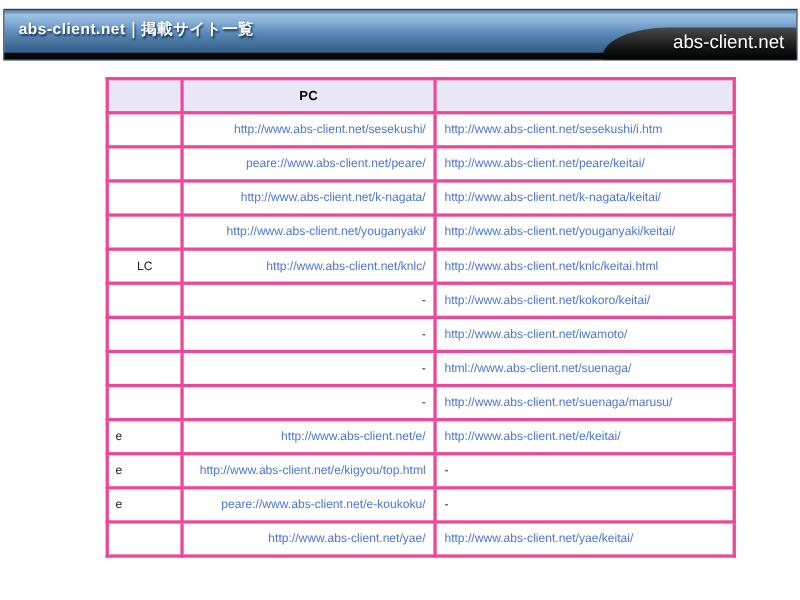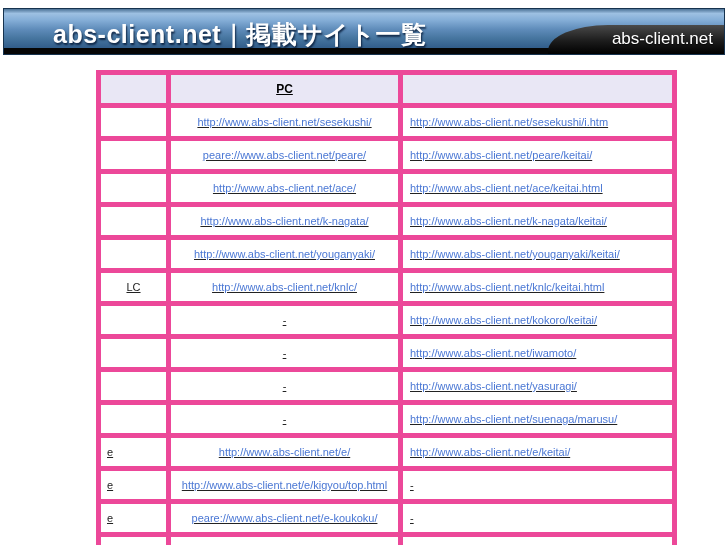--- a/index.html
+++ b/index.html
@@ -11,24 +11,23 @@
   .banner {
     position:absolute; left:3px; top:8px; width:722px; height:47px;
     box-sizing:border-box;
     border:1px solid #16324e;
     background:linear-gradient(180deg,
       #4c7296 0%, #9dc0e2 10%, #86afd8 24%, #5f8cba 45%,
       #46759f 65%, #335f8c 85%, #2b567f 100%);
   }
   .banner-title {
     position:absolute; left:13px; top:9px;
-    color:#ffffff; font-weight:bold; font-size:25px; letter-spacing:0.5px;
+    color:#ffffff; font-weight:bold; font-size:14px; letter-spacing:0.5px;
     text-shadow:1px 2px 2px rgba(8,28,56,0.9);
     white-space:nowrap;
-    margin-left:36px;
   }
   .banner-strip {
     position:absolute; left:0; right:0; bottom:0; height:6px;
     background:#060606;
   }
   .banner-corner {
     position:absolute; right:0; bottom:0; width:176px; height:29px;
     background:linear-gradient(180deg,#4a4a4a 0%,#1c1c1c 55%,#000000 100%);
     border-top-left-radius:60px 26px;
   }
@@ -37,26 +36,26 @@
     color:#ffffff; font-weight:normal; font-size:17px; white-space:nowrap;
     text-shadow:0 1px 1px rgba(0,0,0,0.8);
   }
   
   table.sites {
     position:absolute; left:96px; top:70px;
     border-collapse:collapse; table-layout:fixed; width:541px;
     font-size:11px; color:#222222;
   }
   .sites th, .sites td {
-    border:5px solid #ec4899; height:28px; overflow:hidden;
-    white-space:nowrap; vertical-align:middle;text-decoration:underline;
+    border:3px solid #ec4899; height:28px; overflow:hidden;
+    white-space:nowrap; vertical-align:middle;
   }
   .sites thead th { background:#e9e7f5; font-weight:bold; font-size:12px; color:#000; }
   .c1 { width:53px;  text-align:left; padding:0 6px; }
-  .c2 { width:213px; text-align:center; padding:0 7px; }
+  .c2 { width:213px; text-align:right; padding:0 7px; }
   .c3 { width:255px; text-align:left; padding:0 7px; }
   th.c2 { text-align:center; }
   td.center { text-align:center; }
   a.link { color:#4a77d4; text-decoration:none; cursor:pointer; }
   .dash { color:#222222; }
 </style>
 </head>
 <body>
 
 <div class="banner">
@@ -81,25 +80,20 @@
       <td class="c2"><a href="#" class="link">http://www.abs-client.net/sesekushi/</a></td>
       <td class="c3"><a href="#" class="link">http://www.abs-client.net/sesekushi/i.htm</a></td>
     </tr>
     <tr>
       <td class="c1"></td>
       <td class="c2"><a href="#" class="link">peare://www.abs-client.net/peare/</a></td>
       <td class="c3"><a href="#" class="link">http://www.abs-client.net/peare/keitai/</a></td>
     </tr>
     <tr>
       <td class="c1"></td>
-      <td class="c2"><a href="#" class="link">http://www.abs-client.net/ace/</a></td>
-      <td class="c3"><a href="#" class="link">http://www.abs-client.net/ace/keitai.html</a></td>
-    </tr>
-    <tr>
-      <td class="c1"></td>
       <td class="c2"><a href="#" class="link">http://www.abs-client.net/k-nagata/</a></td>
       <td class="c3"><a href="#" class="link">http://www.abs-client.net/k-nagata/keitai/</a></td>
     </tr>
     <tr>
       <td class="c1"></td>
       <td class="c2"><a href="#" class="link">http://www.abs-client.net/youganyaki/</a></td>
       <td class="c3"><a href="#" class="link">http://www.abs-client.net/youganyaki/keitai/</a></td>
     </tr>
     <tr>
       <td class="c1 center">LC</td>
@@ -112,21 +106,21 @@
       <td class="c3"><a href="#" class="link">http://www.abs-client.net/kokoro/keitai/</a></td>
     </tr>
     <tr>
       <td class="c1"></td>
       <td class="c2"><span class="dash">-</span></td>
       <td class="c3"><a href="#" class="link">http://www.abs-client.net/iwamoto/</a></td>
     </tr>
     <tr>
       <td class="c1"></td>
       <td class="c2"><span class="dash">-</span></td>
-      <td class="c3"><a href="#" class="link">http://www.abs-client.net/yasuragi/</a></td>
+      <td class="c3"><a href="#" class="link">html://www.abs-client.net/suenaga/</a></td>
     </tr>
     <tr>
       <td class="c1"></td>
       <td class="c2"><span class="dash">-</span></td>
       <td class="c3"><a href="#" class="link">http://www.abs-client.net/suenaga/marusu/</a></td>
     </tr>
     <tr>
       <td class="c1">e</td>
       <td class="c2"><a href="#" class="link">http://www.abs-client.net/e/</a></td>
       <td class="c3"><a href="#" class="link">http://www.abs-client.net/e/keitai/</a></td>

